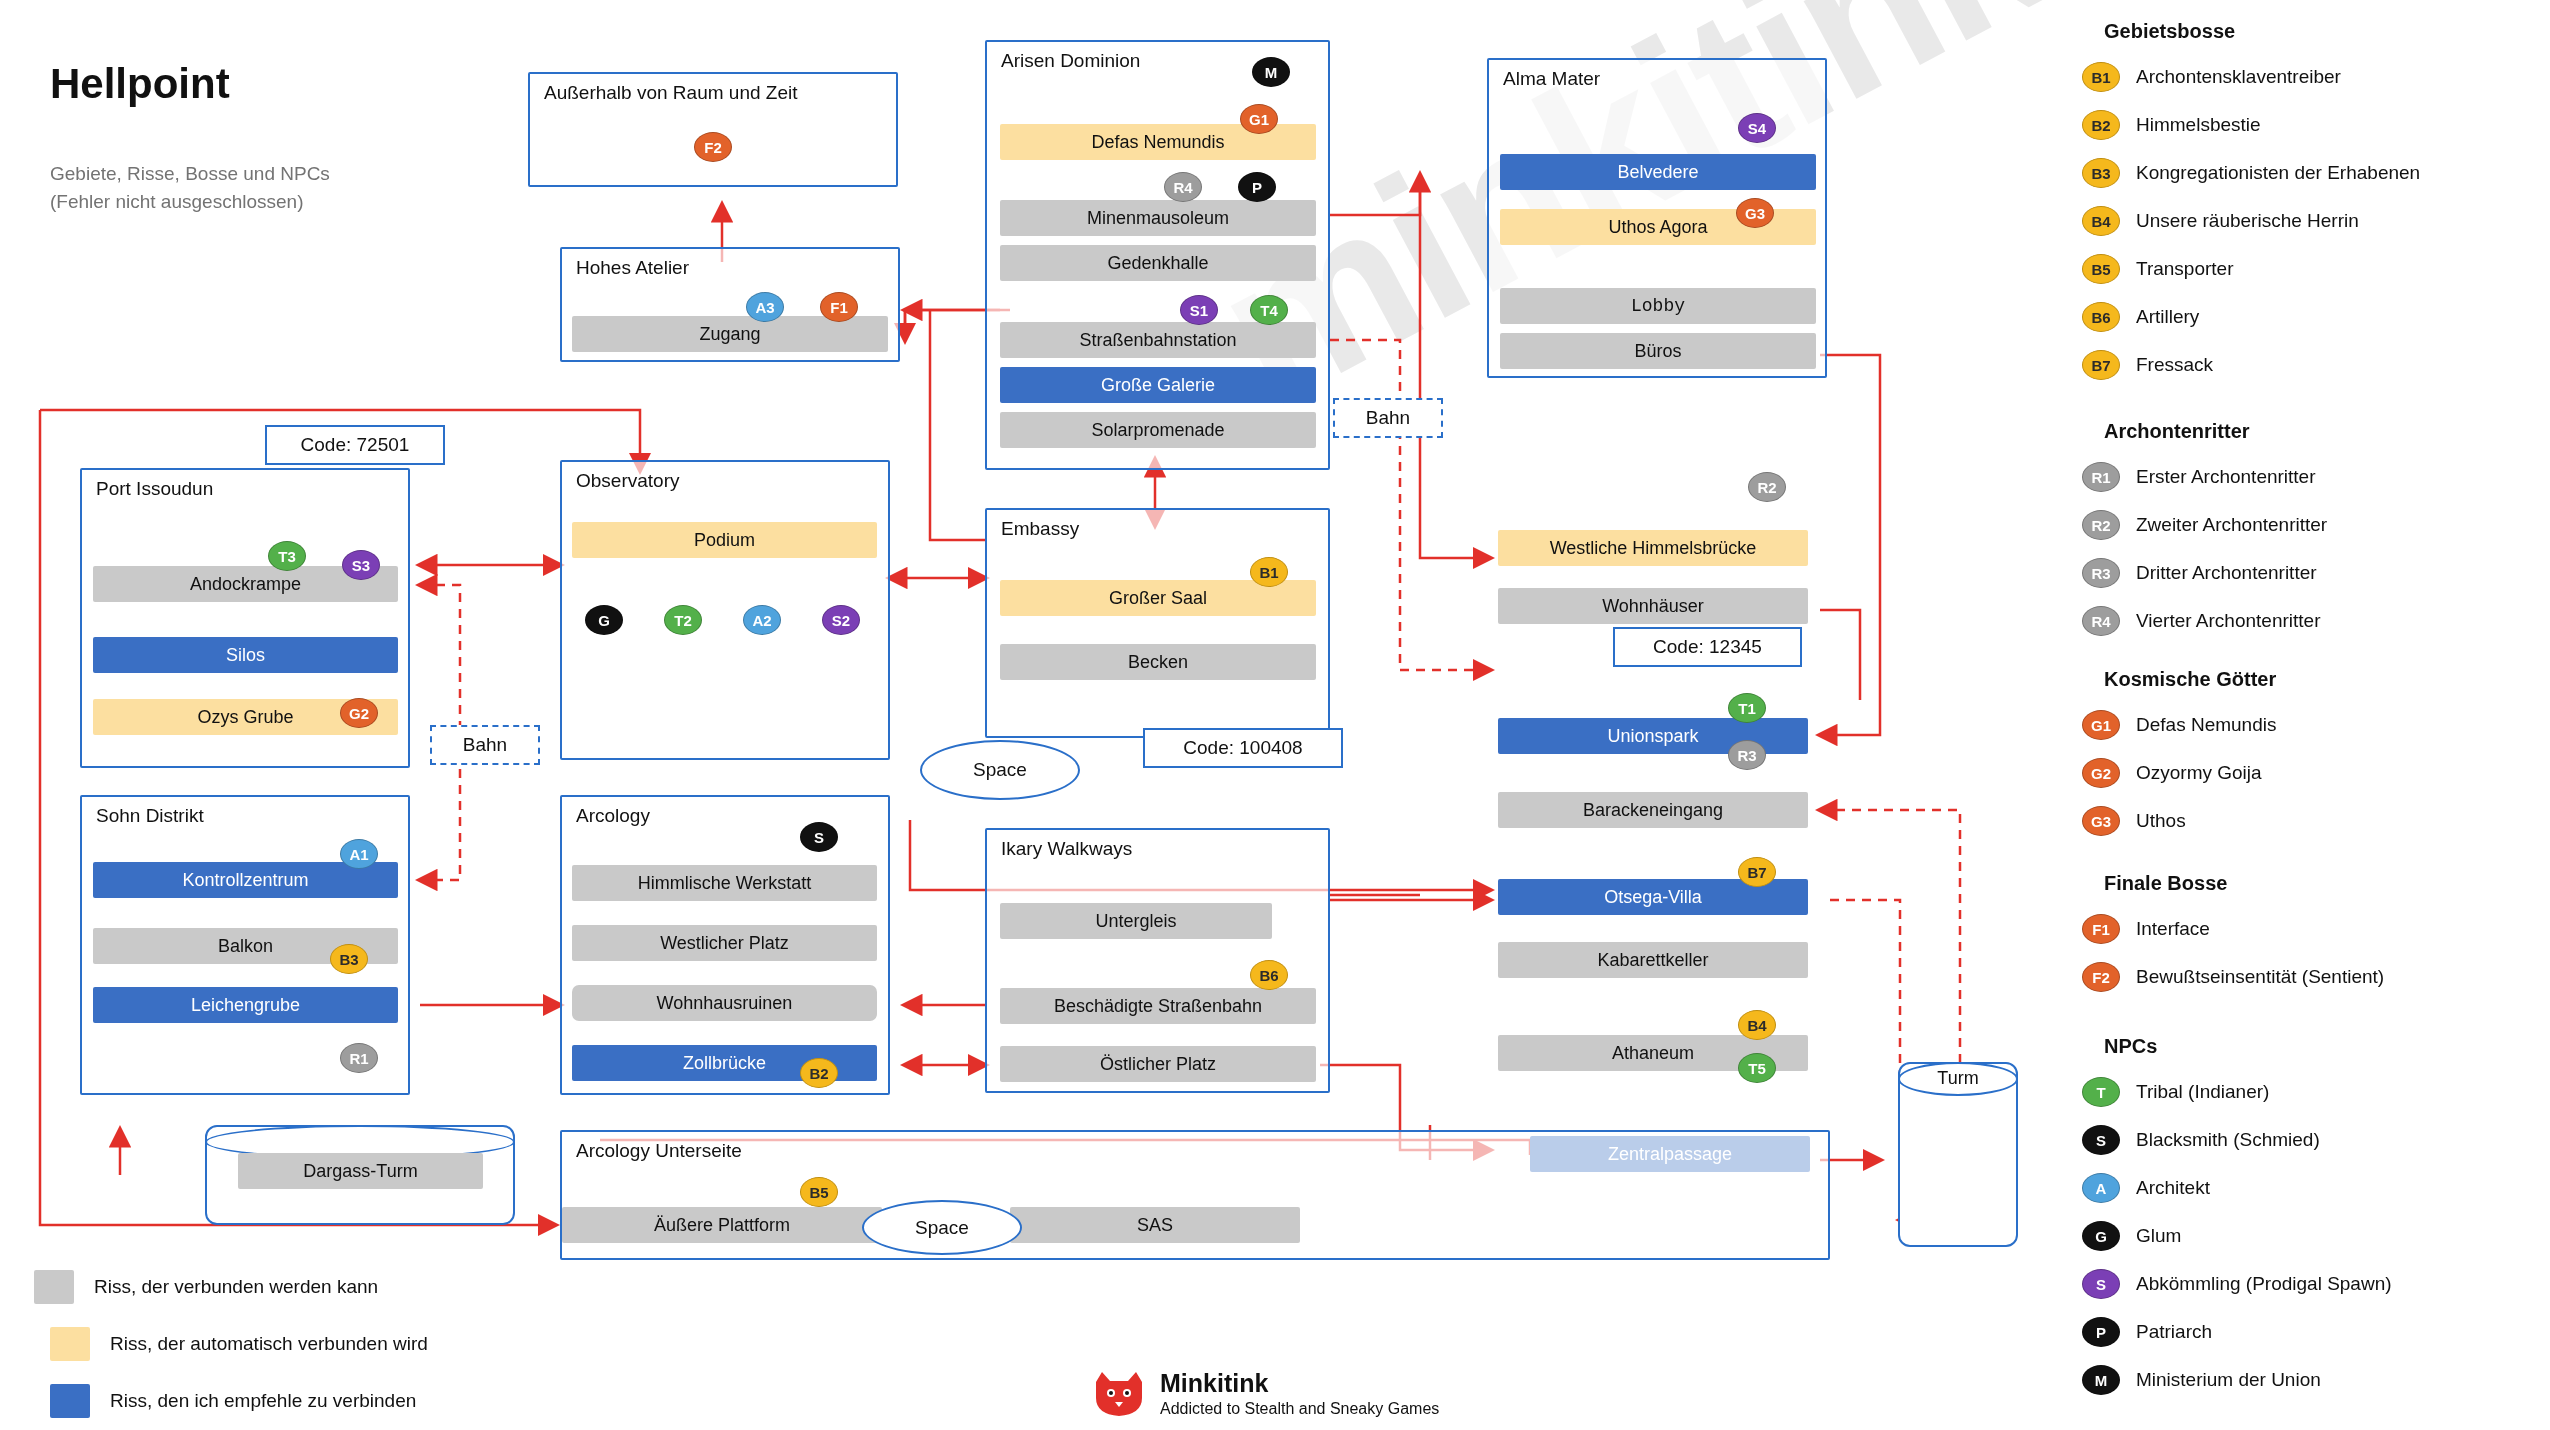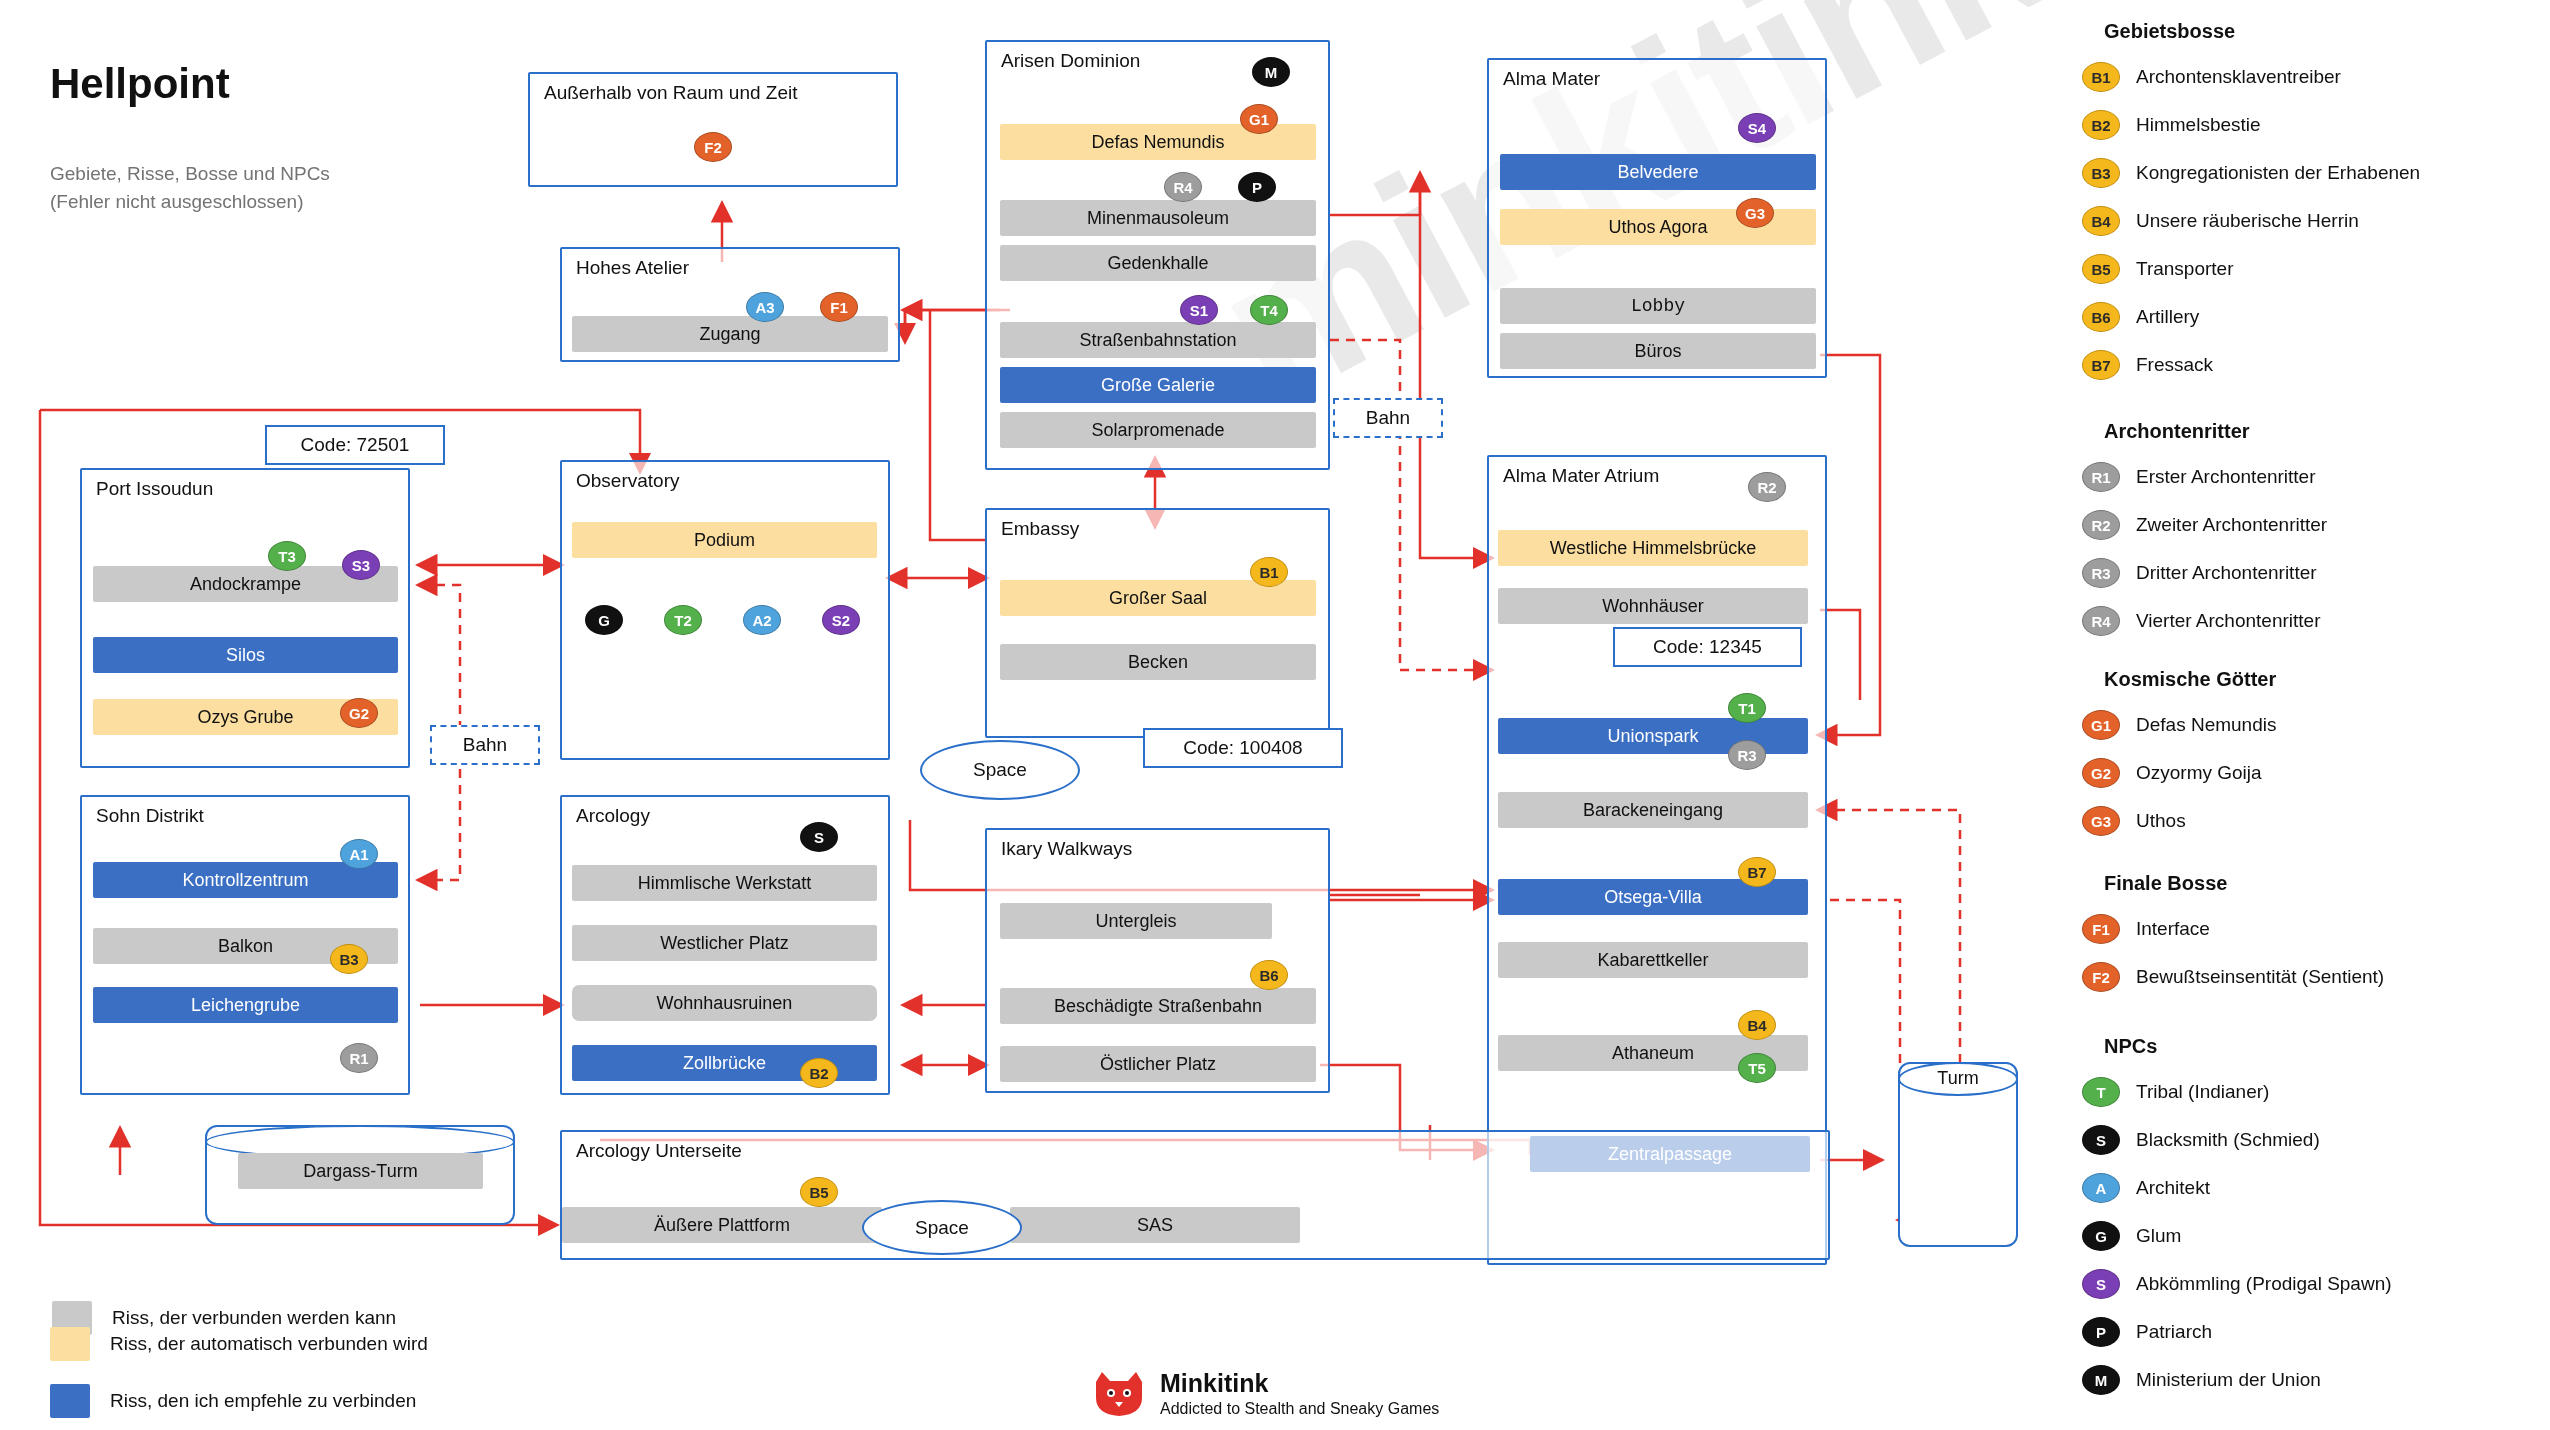--- a/index.html
+++ b/index.html
@@ -278,23 +278,20 @@
     <div class="group" style="left:985px; top:508px; width:345px; height:230px;">
       <div class="group-title">Embassy</div>
     </div>
     <div class="node n-yellow" style="left:1000px; top:580px; width:316px;">Großer Saal</div>
     <div class="node n-grey" style="left:1000px; top:644px; width:316px;">Becken</div>
     <div class="badge b-yellow" style="left:1250px; top:557px;">B1</div>
 
     <div class="ellipse" style="left:920px; top:740px; width:160px; height:60px;">Space</div>
     <div class="codebox" style="left:1143px; top:728px; width:200px;">Code: 100408</div>
 
-    <div class="group" style="left:1487px; top:455px; width:340px; height:810px;">
-      <div class="group-title">Alma Mater Atrium</div>
-    </div>
     <div class="node n-yellow" style="left:1498px; top:530px; width:310px;">Westliche Himmelsbrücke</div>
     <div class="node n-grey" style="left:1498px; top:588px; width:310px;">Wohnhäuser</div>
     <div class="node n-blue" style="left:1498px; top:718px; width:310px;">Unionspark</div>
     <div class="node n-grey" style="left:1498px; top:792px; width:310px;">Barackeneingang</div>
     <div class="node n-blue" style="left:1498px; top:879px; width:310px;">Otsega-Villa</div>
     <div class="node n-grey" style="left:1498px; top:942px; width:310px;">Kabarettkeller</div>
     <div class="node n-grey" style="left:1498px; top:1035px; width:310px;">Athaneum</div>
     <div class="node n-blue" style="left:1530px; top:1136px; width:280px;">Zentralpassage</div>
     <div class="badge b-grey" style="left:1748px; top:472px;">R2</div>
     <div class="badge b-green" style="left:1728px; top:693px;">T1</div>
@@ -343,21 +340,21 @@
     <div class="node n-grey" style="left:562px; top:1207px; width:320px;">Äußere Plattform</div>
     <div class="node n-grey" style="left:1010px; top:1207px; width:290px;">SAS</div>
     <div class="badge b-yellow" style="left:800px; top:1177px;">B5</div>
     <div class="ellipse" style="left:862px; top:1200px; width:160px; height:55px;">Space</div>
 
     <div class="cylinder" style="left:1898px; top:1062px; width:120px; height:185px;">
       <div class="cyl-top"></div>
     </div>
     <div class="cyl-label" style="left:1898px; top:1068px; width:120px;">Turm</div>
 
-    <div class="legend-row" style="left:52px; top:1270px;margin-top:31px;">
+    <div class="legend-row" style="left:34px; top:1270px;">
       <div class="legend-swatch" style="background:#c9c9c9;"></div>
       <div class="legend-text">Riss, der verbunden werden kann</div>
     </div>
     <div class="legend-row" style="left:50px; top:1327px;">
       <div class="legend-swatch" style="background:#fcdfa0;"></div>
       <div class="legend-text">Riss, der automatisch verbunden wird</div>
     </div>
     <div class="legend-row" style="left:50px; top:1384px;">
       <div class="legend-swatch" style="background:#3a6fc4;"></div>
       <div class="legend-text">Riss, den ich empfehle zu verbinden</div>

